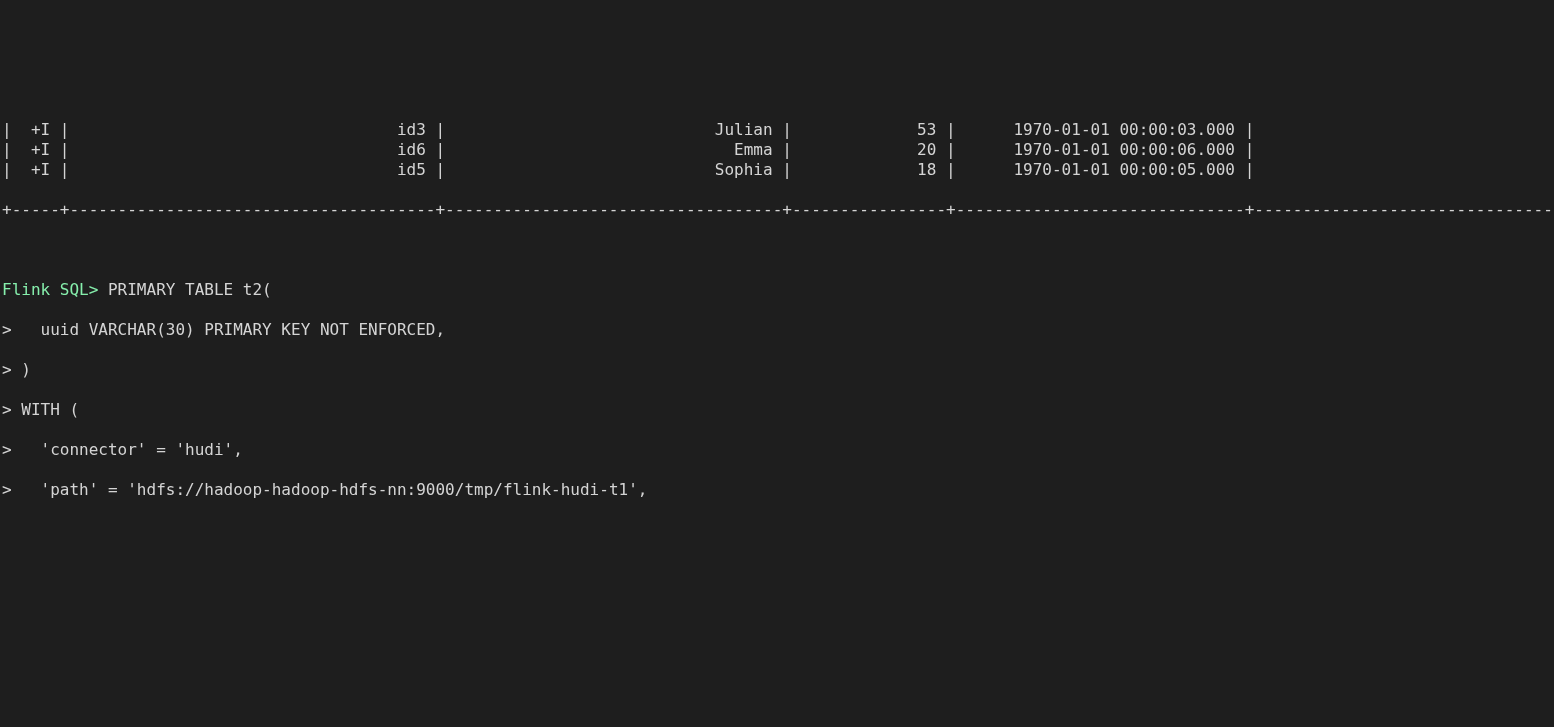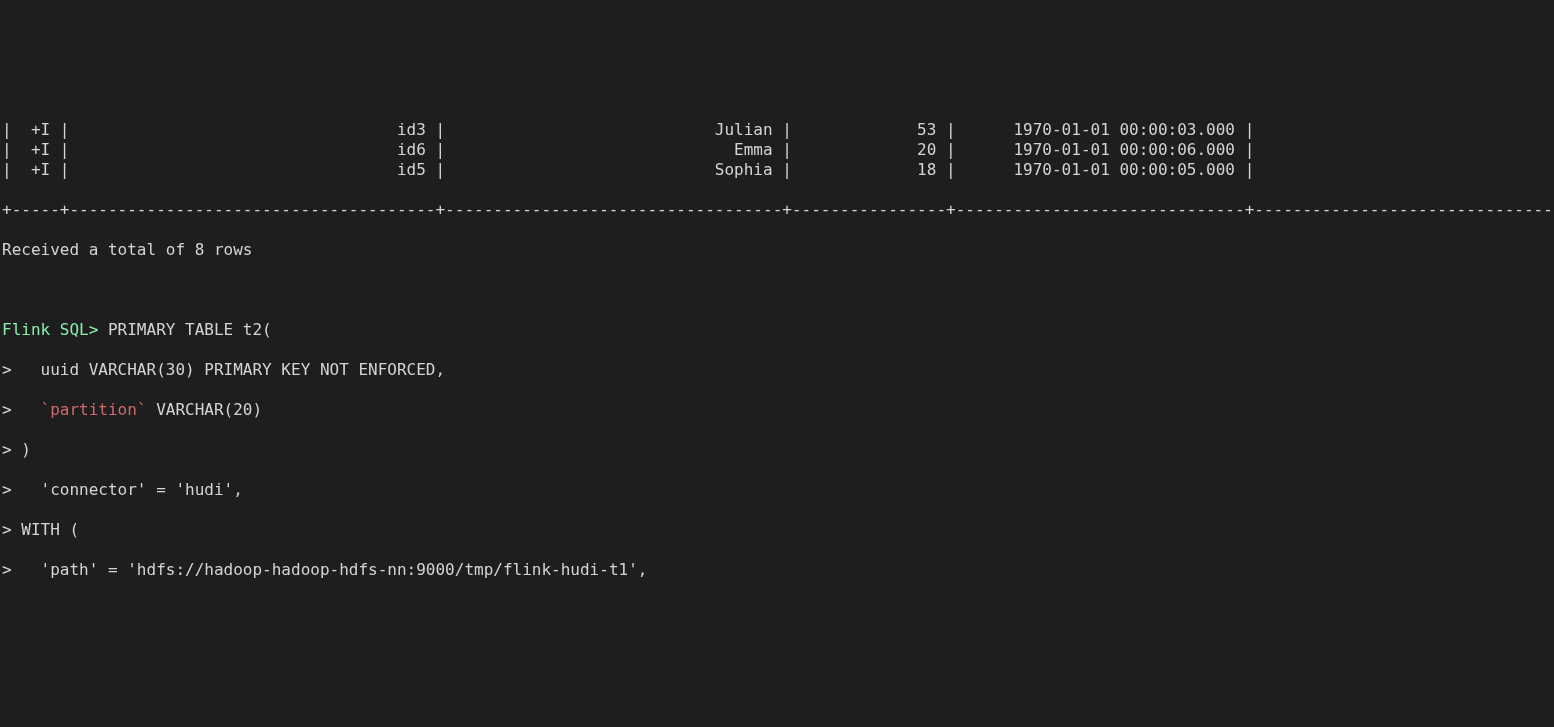--- a/index.html
+++ b/index.html
@@ -17,28 +17,26 @@
   .kw     { color: #d16969; }
 </style>
 </head>
 <body>
 
 
 
 <div class="term">
 <div id="top-rows"><div>|  +I |                                  id3 |                            Julian |             53 |      1970-01-01 00:00:03.000 |                                 par2 |</div><div>|  +I |                                  id6 |                              Emma |             20 |      1970-01-01 00:00:06.000 |                                 par3 |</div><div>|  +I |                                  id5 |                            Sophia |             18 |      1970-01-01 00:00:05.000 |                                 par3 |</div></div>
 <div id="sep-top">+-----+--------------------------------------+-----------------------------------+----------------+------------------------------+--------------------------------------+</div>
-<div>Received a total of 8 rows</div>
 <div>&nbsp;</div>
 <div><span class="prompt">Flink SQL&gt;</span><span> PRIMARY TABLE t2(</span></div>
 <div><span>&gt;</span><span>   uuid VARCHAR(30) PRIMARY KEY NOT ENFORCED,</span></div>
-<div><span>&gt;</span><span>   </span><span class="kw">`partition`</span><span> VARCHAR(20)</span></div>
 <div><span>&gt;</span><span> )</span></div>
+<div><span>&gt;</span><span> WITH (</span></div>
 <div><span>&gt;</span><span>   'connector' = 'hudi',</span></div>
-<div><span>&gt;</span><span> WITH (</span></div>
 <div><span>&gt;</span><span>   'path' = 'hdfs://hadoop-hadoop-hdfs-nn:9000/tmp/flink-hudi-t1',</span></div>
 
 
 
 
 
 
 
 
 

